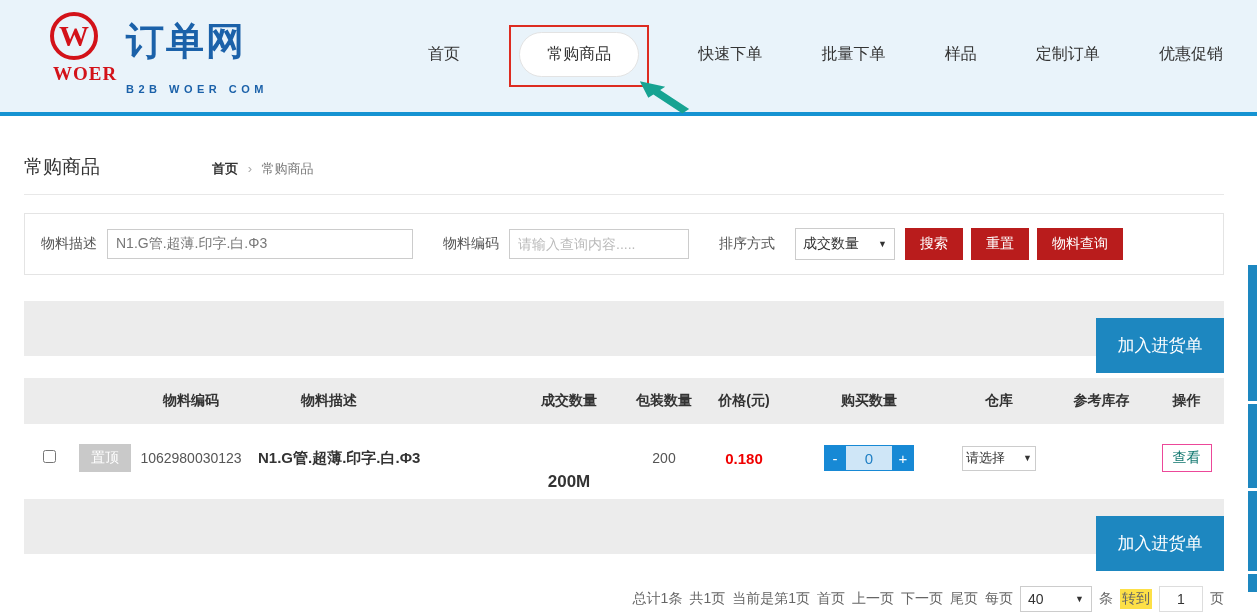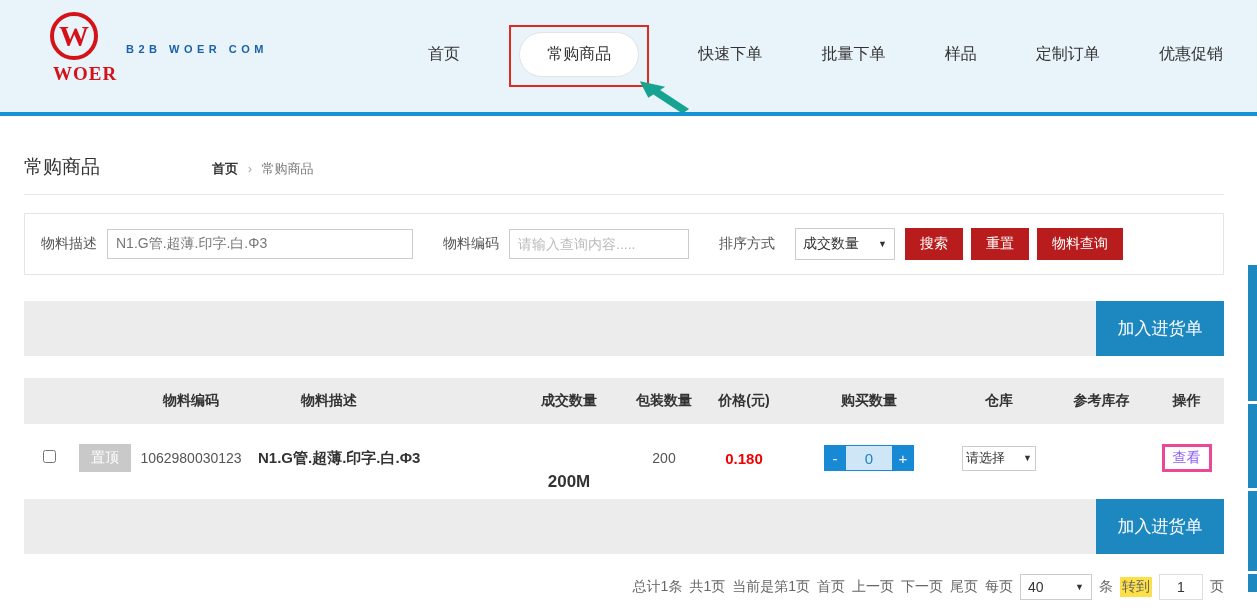--- a/index.html
+++ b/index.html
@@ -54,45 +54,45 @@
   .sel { height:32px; border:1px solid #ccc; background:#fff; display:flex; align-items:center;
          justify-content:space-between; padding:0 7px; font-size:14px; color:#333; cursor:pointer; }
   .sel-sort { width:100px; margin-left:10px; }
   .dd-arrow { font-size:9px; color:#333; margin-left:6px; }
   .btn-blue { height:32px; background:#b91c1c; color:#fff; font-size:14px; border:none;
               padding:0 15px; margin-left:8px; cursor:pointer; white-space:nowrap; }
   .btn-blue.first { margin-left:10px; }
 
   .bar { position:relative; margin-top:26px; height:55px; background:#ececec; }
   .bar.second { margin-top:18px; }
-  .bar-btn { position:absolute; right:0; top:0; height:55px; width:128px; background:#1d87c0;
+  .bar-btn { position:absolute; right:0; top:17px; height:55px; width:128px; background:#1d87c0;
              color:#fff; font-size:17px; border:none; cursor:pointer; }
 
   .grid { display:grid; grid-template-columns:50px 62px 110px 258px 130px 60px 100px 150px 110px 95px 75px;
           align-items:center; }
   .thead { margin-top:22px; height:46px; background:#ececec; font-weight:bold;
            font-size:14px; color:#333; text-align:center; }
   .thead .h-desc { text-align:left; padding-left:55px; }
   .trow { height:57px; background:#fff; text-align:center; font-size:14px; color:#555; }
   .cell-chk input { width:13px; height:13px; }
   .pin-btn { width:52px; height:28px; background:#c9c9c9; color:#fff; font-size:14px;
              border:none; cursor:pointer; }
   .cell-desc { text-align:left; padding-left:12px; font-weight:bold; color:#333; font-size:15px; }
   .cell-deal { font-weight:bold; color:#333; font-size:17px;margin-top:48px; }
   .cell-price { color:#f00000; font-weight:bold; font-size:15px; }
   .stepper { display:inline-flex; width:90px; height:26px; vertical-align:middle; }
   .step-btn { width:22px; background:#1789d5; color:#fff; display:flex; align-items:center;
               justify-content:center; font-size:15px; cursor:pointer; user-select:none; }
   .step-input { width:46px; background:#cfe6f7; border:1px solid #1789d5; border-left:none; border-right:none;
                 color:#1f7fc4; text-align:center; font-size:15px; outline:none; }
   .sel-wh { width:74px; height:25px; margin:0 auto; font-size:13px; padding:0 3px; }
-  .view-btn { width:50px; height:28px; background:#fff; border:3px solid #ec4899; color:#8b5cf6;
+  .view-btn { width:50px; height:28px; background:#fff; border:1px solid #ec4899; color:#0f766e;
               font-size:14px; cursor:pointer; }
 
-  .pagination { margin-top:20px; display:flex; justify-content:flex-end; align-items:center;
+  .pagination { margin-top:32px; display:flex; justify-content:flex-end; align-items:center;
                 font-size:14px; color:#666; gap:7px; }
   .pag-link { cursor:pointer; color:#666; white-space:nowrap; }
   .pag-sel { width:72px; height:26px; font-size:14px; }
   .pag-goto { background:#fde047; padding:1px 2px; }
   .pag-input { width:44px; height:26px; border:1px solid #ddd; text-align:center;
                font-size:14px; color:#333; outline:none; }
 
   .float-bar { position:absolute; right:0; top:265px; width:9px; z-index:5; }
   .float-seg { background:#1d87c0; margin-bottom:3px; }
 </style>
@@ -103,20 +103,21 @@
 
   <div class="header">
     <div class="logo-wrap">
       <div class="logo-badge">
         <div class="logo-circle">
           <span class="logo-w">W</span>
         </div>
         <div class="logo-woer">WOER</div>
       </div>
       <div class="logo-text">
+        <div class="site-name">订单网</div>
         <div class="tagline">B2B WOER COM</div>
       </div>
     </div>
 
     <div class="nav">
       <div class="nav-item">首页</div>
       <div class="nav-pill-wrap">
         <span class="nav-pill">常购商品</span>
         <div class="anno-box"></div>
         <svg class="anno-arrow" viewBox="0 0 48 48" preserveAspectRatio="none">

